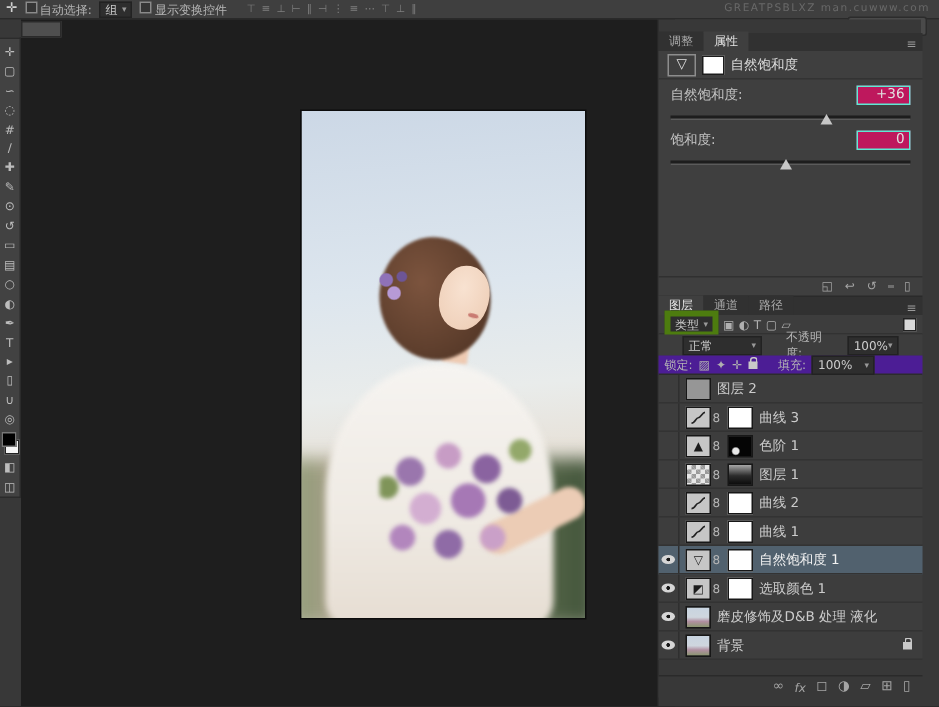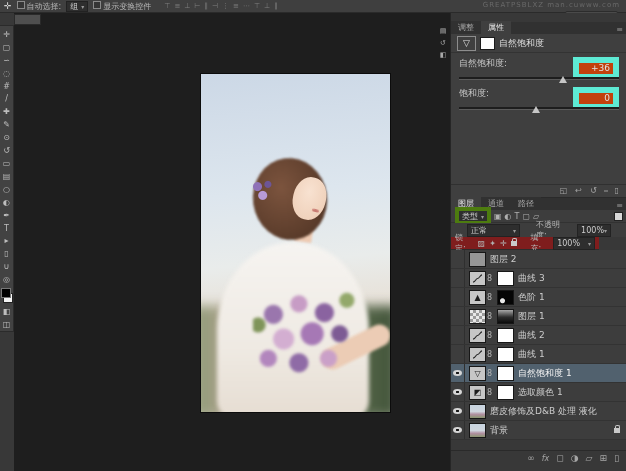--- a/index.html
+++ b/index.html
@@ -66,37 +66,37 @@
         radial-gradient(circle at 70% 28%,#8a63a0 0 9px,transparent 10px),
         radial-gradient(circle at 30% 58%,#d3aed1 0 10px,transparent 11px),
         radial-gradient(circle at 58% 52%,#a678b5 0 11px,transparent 12px),
         radial-gradient(circle at 85% 52%,#7d5b94 0 8px,transparent 9px),
         radial-gradient(circle at 15% 80%,#b286bd 0 8px,transparent 9px),
         radial-gradient(circle at 45% 85%,#8f6ba6 0 9px,transparent 10px),
         radial-gradient(circle at 74% 80%,#caa0c8 0 8px,transparent 9px),
         radial-gradient(circle at 92% 14%,#93a86a 0 7px,transparent 8px),
         radial-gradient(circle at 5% 42%,#7f9459 0 7px,transparent 8px);}
   
-  .dock{position:absolute;left:450px;top:13px;width:176px;height:458px;background:#383838;
+  .dock{position:absolute;left:438px;top:13px;width:176px;height:458px;background:#383838;
       border-left:1px solid #262626;box-sizing:border-box;}
   .ptabs{position:absolute;left:0;width:176px;height:12px;background:#313131;display:flex;align-items:flex-end;}
   .ptab{font-size:8px;color:#a8a8a8;padding:1px 7px 1px 7px;background:#313131;}
   .ptab.active{background:#3f3f3f;color:#e6e6e6;}
   .pmenu{margin-left:auto;margin-right:4px;font-size:8px;color:#9a9a9a;}
   .props-body{position:absolute;left:0;top:21px;width:176px;height:164px;background:#3f3f3f;
       border-bottom:1px solid #2a2a2a;box-sizing:border-box;}
   .props-head{display:flex;align-items:center;gap:4px;height:18px;padding:0 6px;border-bottom:1px solid #333;}
   .adj-badge{width:17px;height:13px;border:1px solid #8d8d8d;color:#e0e0e0;font-size:9px;
       display:flex;align-items:center;justify-content:center;}
   .mask-mini{width:13px;height:11px;background:#fff;border:1px solid #1c1c1c;}
   .props-title{font-size:9px;color:#dedede;}
   .ctrl{padding:4px 8px 0 8px;}
   .ctrl-row{display:flex;justify-content:space-between;height:15px;}
   .ctrl-label{font-size:9px;color:#c5c5c5;}
-  .val{background:#c2410c;border:6px solid #5eead4;color:#e2e2e2;font-size:9px;
+  .val{background:#be185d;border:1px solid #5eead4;color:#e2e2e2;font-size:9px;
       min-width:28px;height:11px;line-height:11px;text-align:right;padding:0 3px;}
   .slider{position:relative;height:11px;margin:1px 0 3px 0;}
   .track{position:absolute;left:0;right:0;top:4px;height:2px;background:#1d1d1d;border-bottom:1px solid #5b5b5b;}
   .thumb{position:absolute;top:3px;width:0;height:0;margin-left:-4px;
       border-left:4px solid transparent;border-right:4px solid transparent;border-bottom:7px solid #c6c6c6;}
   .props-foot{position:absolute;left:0;bottom:0;width:176px;height:13px;border-top:1px solid #303030;
       display:flex;align-items:center;justify-content:flex-end;gap:8px;padding:0 8px;box-sizing:border-box;}
   .pic{font-size:8px;color:#a5a5a5;line-height:8px;}
   .pic.boxed{outline:1px solid #6e6e6e;background:#474747;padding:0 1px;}
   .eye{width:9px;height:6px;border-radius:50%;
@@ -107,21 +107,21 @@
       display:flex;align-items:center;gap:3px;padding:0 4px;box-sizing:border-box;border-bottom:1px solid #323232;}
   .filter-dd{display:flex;align-items:center;gap:3px;background:#2e2e2e;border:4px solid #4d7c0f;height:10px;
       padding:0 3px;font-size:8px;color:#ccc;}
   .f-ic{font-size:8px;color:#b0b0b0;}
   .f-sq{width:7px;height:7px;background:#d9d9d9;margin-left:auto;border:1px solid #222;}
   .blend-row{position:absolute;left:0;top:210px;width:176px;height:14px;background:#3d3d3d;
       display:flex;align-items:center;gap:16px;padding:0 16px;box-sizing:border-box;}
   .sel-box{display:flex;align-items:center;justify-content:space-between;background:#2e2e2e;
       border:1px solid #222;height:11px;padding:0 3px;font-size:8px;color:#ccc;width:62px;}
   .small-lbl{font-size:8px;color:#b5b5b5;}
-  .lock-row{position:absolute;left:0;top:224px;width:148px;height:13px;background:#7f1d1d;
+  .lock-row{position:absolute;left:0;top:224px;width:176px;height:13px;background:#4c1d95;
       display:flex;align-items:center;gap:4px;padding:0 4px;box-sizing:border-box;border-bottom:1px solid #2c2c2c;}
   .lk-ic{font-size:8px;color:#b0b0b0;}
   .layer-list{position:absolute;left:0;top:237px;width:176px;height:190px;background:#3d3d3d;}
   .lrow{position:relative;height:19px;border-bottom:1px solid #333;display:flex;align-items:center;box-sizing:border-box;}
   .lrow.sel{background:#51616e;}
   .eyec{width:13px;height:100%;border-right:1px solid #2f2f2f;display:flex;align-items:center;justify-content:center;flex:none;}
   .lthumb{width:15px;height:13px;margin-left:4px;border:1px solid #171717;flex:none;box-sizing:content-box;}
   .atile{width:15px;height:13px;margin-left:4px;border:1px solid #171717;flex:none;background:#c6c6c6;
       color:#1c1c1c;font-size:8px;display:flex;align-items:center;justify-content:center;}
   .link8{font-size:8px;color:#b5b5b5;margin:0 1px;flex:none;}

